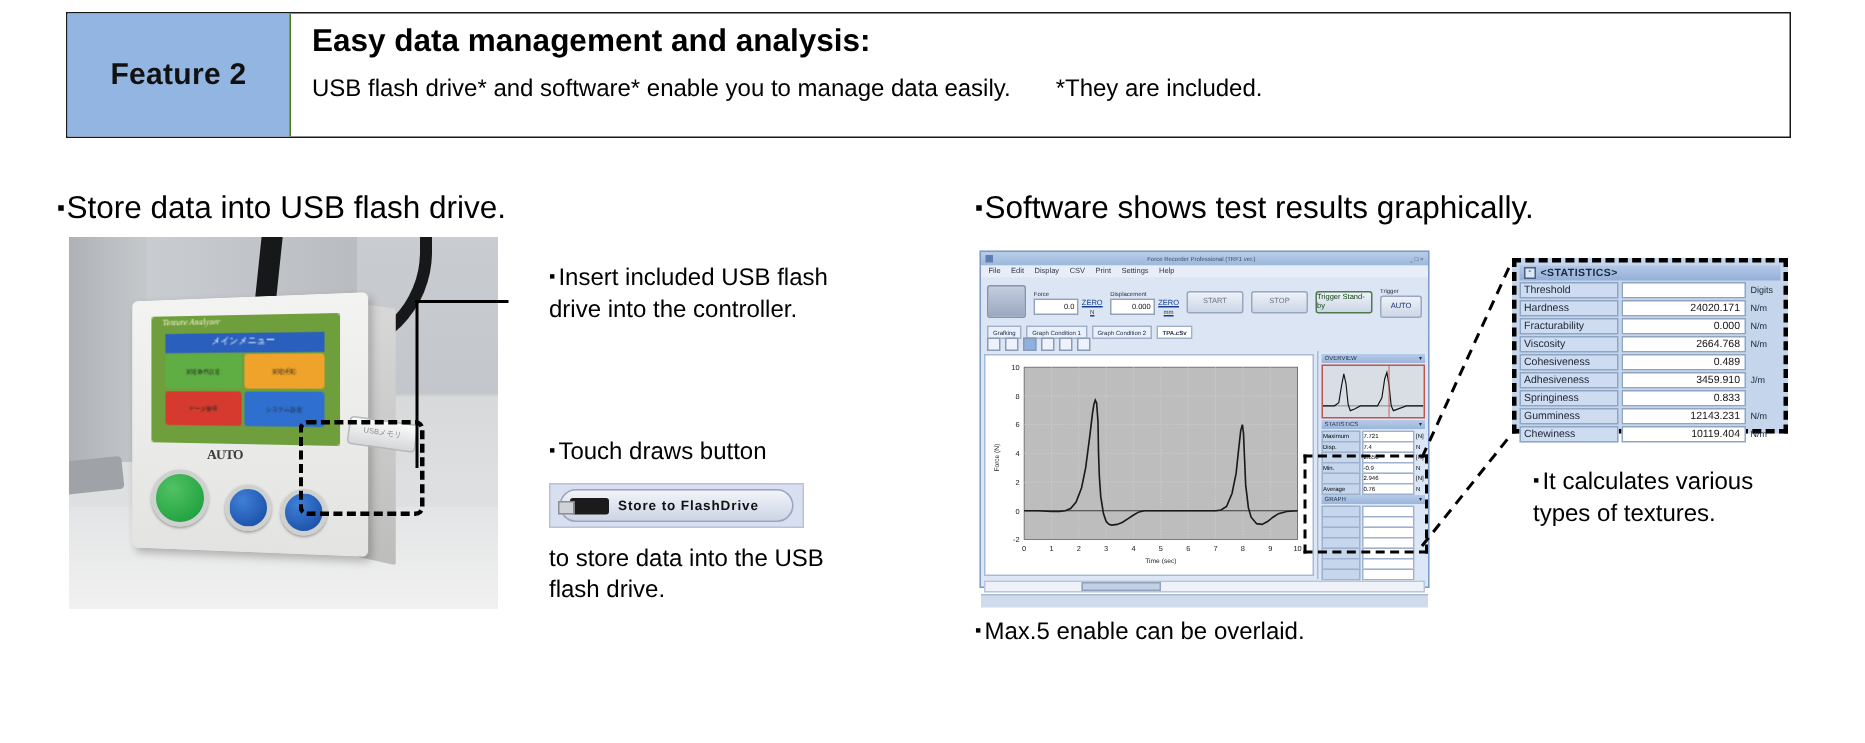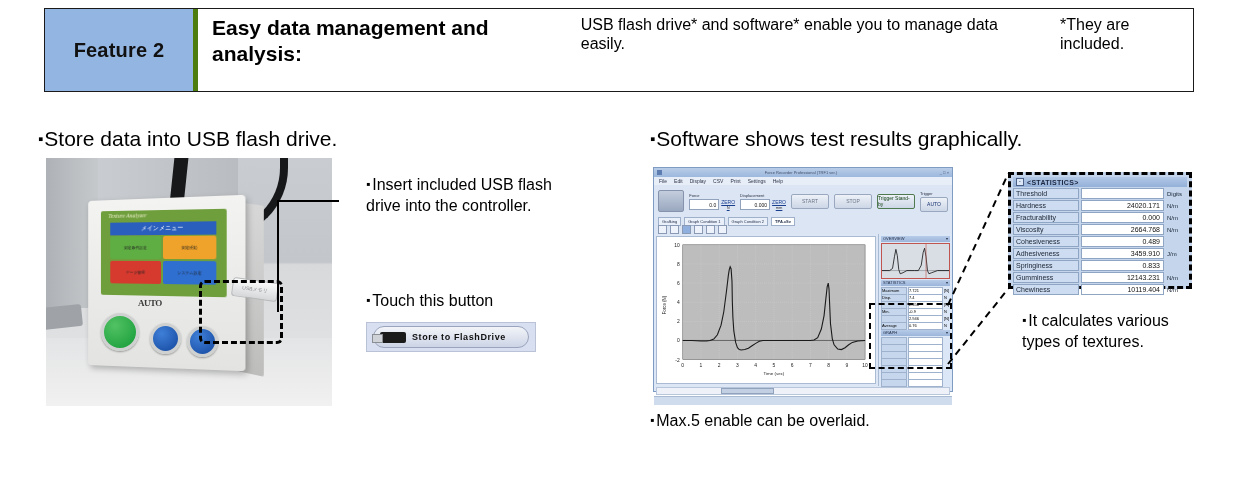--- a/index.html
+++ b/index.html
@@ -6,24 +6,24 @@
   body{
     width:1243px;height:495px;background:#ffffff;
     font-family:"Liberation Sans",sans-serif;color:#000;
     position:relative;overflow:hidden;
   }
   .page{position:relative;width:1243px;height:495px;}
 
   
   .feature-band{position:absolute;left:44px;top:8px;width:1150px;height:84px;
     border:1px solid #1a1a1a;box-sizing:border-box;display:flex;background:#fff;}
-  .feature-tag{width:148px;background:#93b5e1;border-right:5px solid #4d7c0f;
+  .feature-tag{width:148px;background:#93b5e1;border-right:1px solid #4d7c0f;
     display:flex;align-items:center;justify-content:center;
     font-weight:bold;font-size:20px;color:#111;letter-spacing:.2px;}
-  .feature-body{flex:1;padding:6px 0 0 14px;display:flex;flex-direction:row;gap:9px;}
+  .feature-body{flex:1;padding:6px 0 0 14px;display:flex;flex-direction:column;gap:9px;}
   .feature-title{font-weight:bold;font-size:21px;line-height:26px;}
   .feature-sub{font-size:16px;line-height:19px;display:flex;align-items:baseline;}
   .feature-sub .note{margin-left:30px;}
 
   
   .sect-head{position:absolute;font-size:21px;line-height:24px;white-space:nowrap;}
   .sect-head .bul{font-size:15px;vertical-align:2px;margin-right:1px;}
   #head-left{left:38px;top:127px;}
   #head-right{left:630px;top:127px;margin-left:20px;}
 
@@ -243,30 +243,31 @@
     <div class="usb">USBメモリ</div>
   </div>
   <div class="dash-usb"></div>
   <div class="lead-usb"></div>
 
   <div class="anno" id="anno-insert">
     <span class="bul">▪</span><span>Insert included USB flash drive into the controller.</span>
   </div>
 
   <div class="anno" id="anno-touch">
-    <span class="bul">▪</span><span>Touch this button</span>
+    <span class="bul">▪</span><span>Touch draws button</span>
   </div>
 
   <div class="flash-btn">
     <div class="inner">
       <span class="stick"></span>
       <span class="lbl">Store to FlashDrive</span>
     </div>
   </div>
 
+  <div class="anno" id="anno-store">to store data into the USB flash drive.</div>
 
   <div class="sw">
     <div class="titlebar">
       <span class="tl">
           <span class="sq"></span>
         </span>
       <span>Force Recorder Professional (TRF1  ver.)</span>
       <span>_ □ ×</span>
     </div>
 

